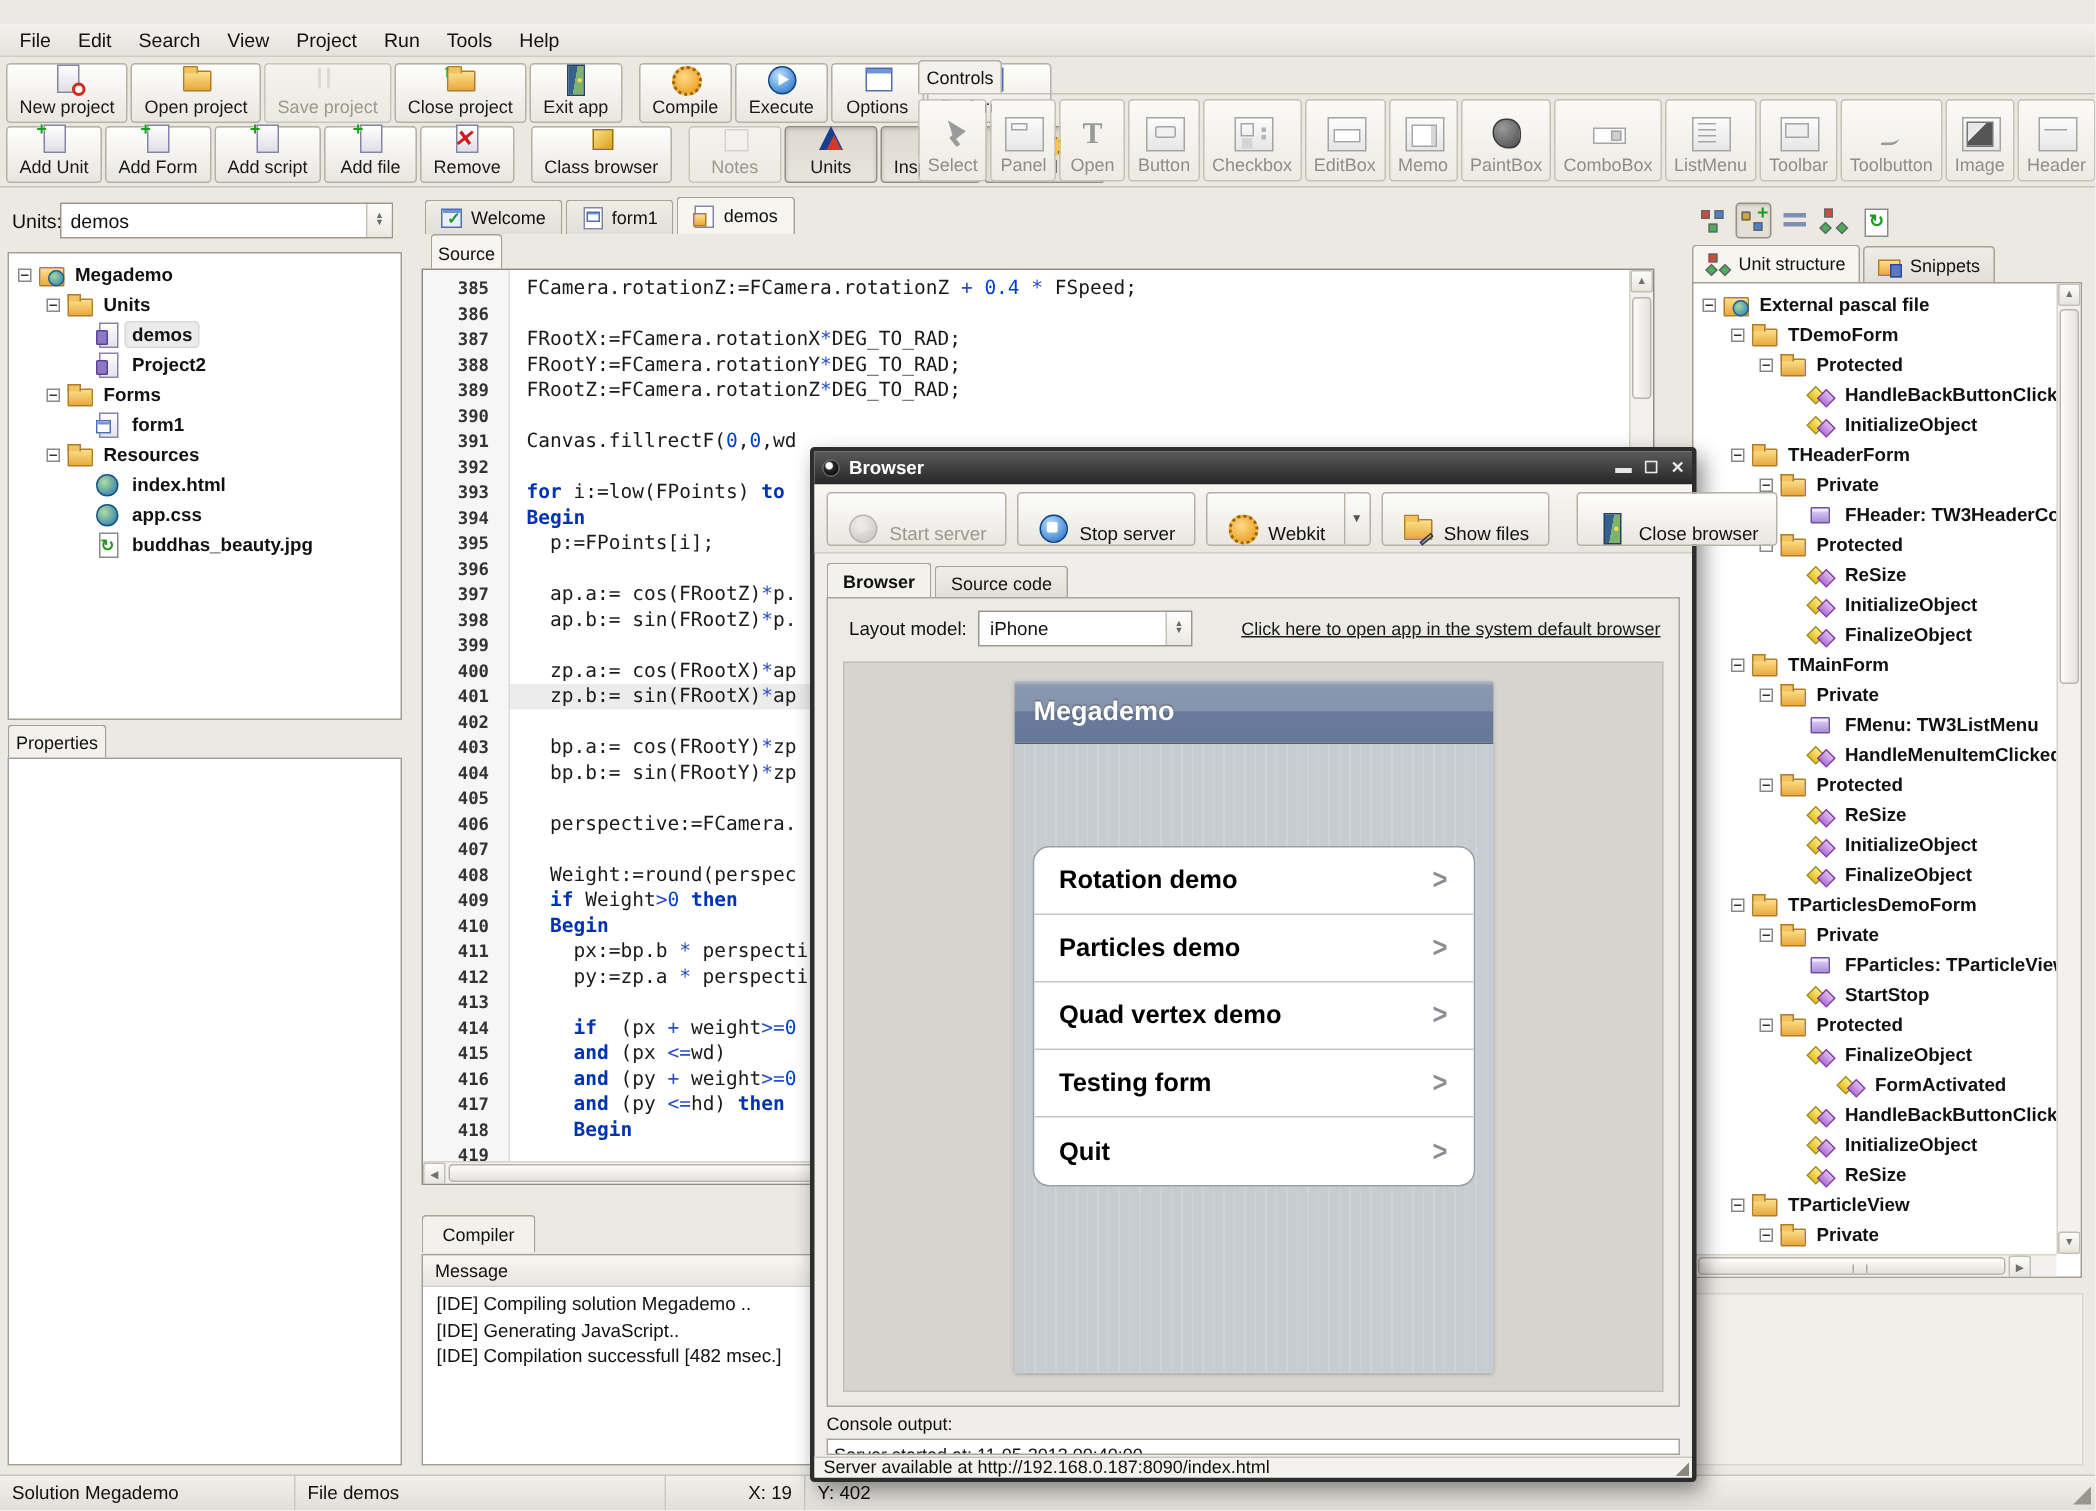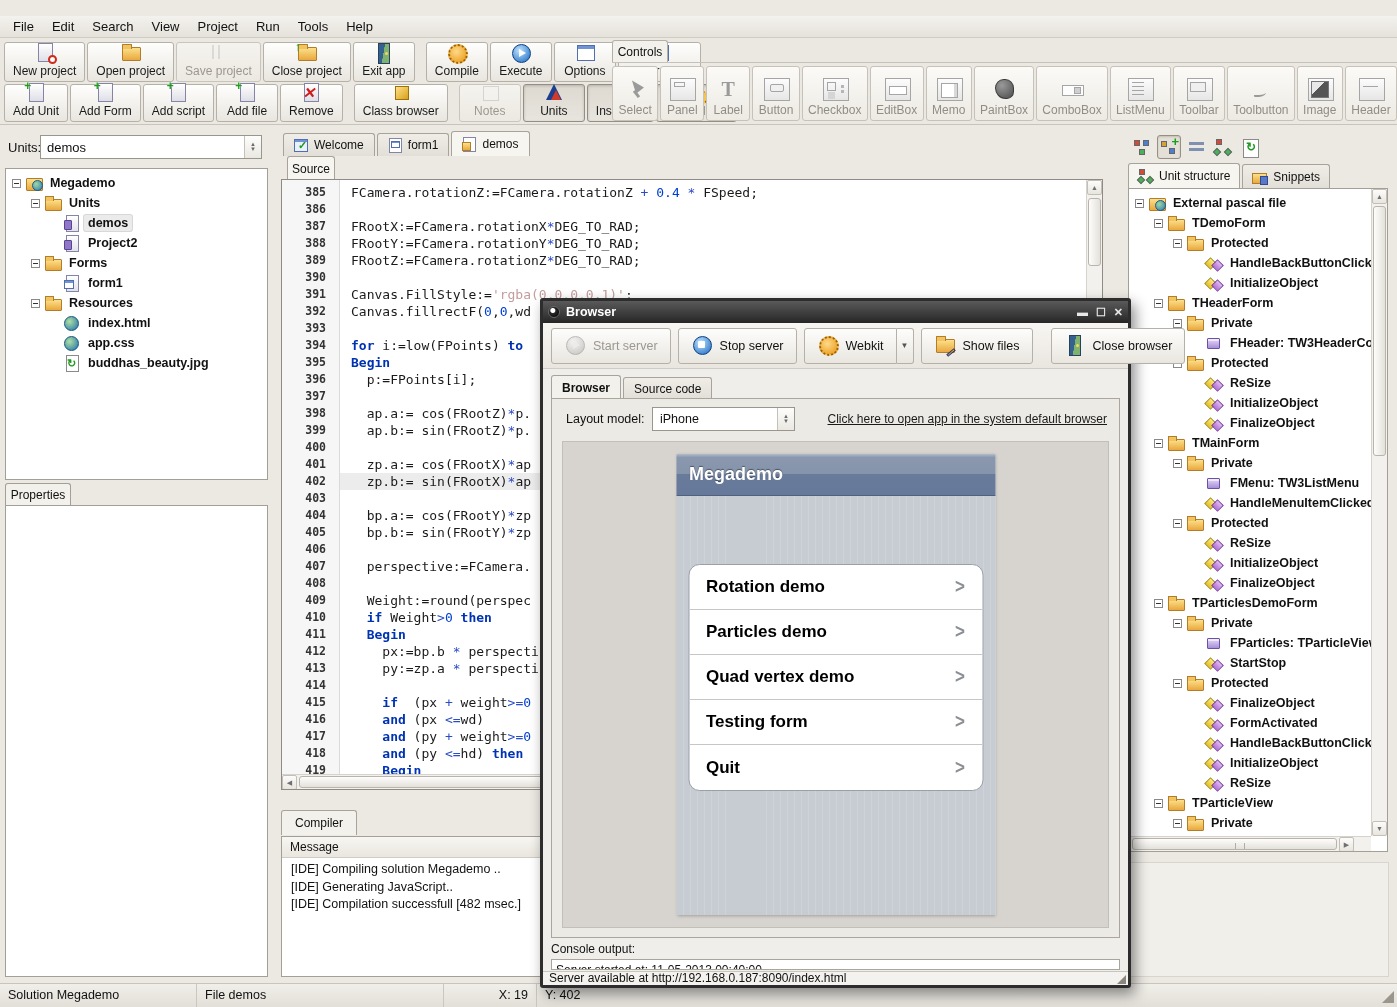--- a/index.html
+++ b/index.html
@@ -194,21 +194,21 @@
   .sbar{position:absolute;left:0;top:983px;width:100%;height:24px;background:linear-gradient(#f1efe9,#e2dfd8);border-top:1px solid #c9c5be;display:flex;z-index:5;font-size:12.5px}
   .scell{padding:4px 8px;border-right:1px solid #cbc7c0;height:100%}
   .sgrip{position:absolute;right:3px;top:7px;width:0;height:0;border-style:solid;border-width:0 0 12px 12px;border-color:transparent transparent #9a968e transparent}
 
   
   .bwin{position:absolute;left:540px;top:298px;width:591px;height:690px;background:#f0eeea;border:3px solid #2d2d2d;border-radius:3px;box-shadow:4px 6px 14px rgba(0,0,0,.45);z-index:20}
   .btitle{position:absolute;left:0;top:0;right:0;height:22px;background:linear-gradient(#5a5a5a,#262626);display:flex;align-items:center;gap:6px;padding:0 5px;color:#fff;font-weight:bold;font-size:12.5px}
   .bwbtns{margin-left:auto;display:flex;gap:8px;color:#e8e8e8;font-size:11px;align-items:center}
   .bwbtns span{line-height:11px}
   .btoolbar{position:absolute;left:0;top:22px;right:0;height:46px;background:linear-gradient(#f8f6f2,#e9e6e0);border-bottom:1px solid #cfccc5;display:flex;align-items:center;padding:0 8px;gap:7px}
-  .bbtn{height:36px;display:flex;align-items:center;gap:7px;padding:0 12px;border:1px solid #b5b1a8;border-radius:3px;background:linear-gradient(#fdfdfc,#e9e6df);font-size:12.5px;white-space:nowrap}
+  .bbtn{height:36px;display:flex;align-items:flex-end;gap:7px;padding:0 12px;border:1px solid #b5b1a8;border-radius:3px;background:linear-gradient(#fdfdfc,#e9e6df);font-size:12.5px;white-space:nowrap}
   .bbtn.disabled{color:#9c9890}
   .bbtn.disabled .tico{opacity:.5}
   .bgroup{display:flex}
   .bgroup .bbtn{border-radius:3px 0 0 3px}
   .bdd{width:17px;height:36px;border:1px solid #b5b1a8;border-left:none;border-radius:0 3px 3px 0;background:linear-gradient(#fdfdfc,#e9e6df);display:flex;align-items:center;justify-content:center;font-size:8px;color:#555}
   .bvsep{width:1px;height:32px;background:#c8c4bc;margin:0 2px}
   .btabs{position:absolute;left:8px;top:74px;display:flex;gap:2px;align-items:flex-end}
   .btab{height:22px;padding:0 10px;border:1px solid #a7a39b;border-bottom:none;border-radius:3px 3px 0 0;background:linear-gradient(#f0ede7,#e2dfd8);display:flex;align-items:center;font-size:12px}
   .btab.active{background:#f3f1ec;height:24px;font-weight:bold}
   .bcontent{position:absolute;left:8px;top:97px;right:8px;height:540px;border:1px solid #aaa69e;background:#eceae5}
@@ -351,21 +351,21 @@
           <div class="cbtn">
             <span class="cgi cg-select"></span>
             <span>Select</span>
           </div>
           <div class="cbtn">
             <span class="cgi cg-panel frame"></span>
             <span>Panel</span>
           </div>
           <div class="cbtn">
             <span class="cgi cg-label">T</span>
-            <span>Label</span>
+            <span>Open</span>
           </div>
           <div class="cbtn">
             <span class="cgi cg-button frame"></span>
             <span>Button</span>
           </div>
           <div class="cbtn">
             <span class="cgi cg-checkbox frame"></span>
             <span>Checkbox</span>
           </div>
           <div class="cbtn">
@@ -530,21 +530,20 @@
           <div class="gline">418</div>
           <div class="gline">419</div>
         </div>
       <div class="codecol" id="codecol">
           <div class="cline">FCamera.rotationZ:=FCamera.rotationZ <span class="op">+</span> <span class="num">0.4</span> <span class="op">*</span> FSpeed;</div>
           <div class="cline"></div>
           <div class="cline">FRootX:=FCamera.rotationX<span class="op">*</span>DEG_TO_RAD;</div>
           <div class="cline">FRootY:=FCamera.rotationY<span class="op">*</span>DEG_TO_RAD;</div>
           <div class="cline">FRootZ:=FCamera.rotationZ<span class="op">*</span>DEG_TO_RAD;</div>
           <div class="cline"></div>
-          <div class="cline">Canvas.FillStyle:=<span class="str">'rgba(0,0,0,0.1)'</span>;</div>
           <div class="cline">Canvas.fillrectF(<span class="num">0</span>,<span class="num">0</span>,wd</div>
           <div class="cline"></div>
           <div class="cline"><span class="kw">for</span> i:=low(FPoints) <span class="kw">to</span> </div>
           <div class="cline"><span class="kw">Begin</span></div>
           <div class="cline">  p:=FPoints[i];</div>
           <div class="cline"></div>
           <div class="cline">  ap.a:= cos(FRootZ)<span class="op">*</span>p.</div>
           <div class="cline">  ap.b:= sin(FRootZ)<span class="op">*</span>p.</div>
           <div class="cline"></div>
           <div class="cline">  zp.a:= cos(FRootX)<span class="op">*</span>ap</div>
@@ -748,21 +747,21 @@
         <div class="trow" style="padding-left: 44px;">
           <span class="exp"></span>
           <span class="sico ti-folder"></span>
           <span class="tlabel">Protected</span>
         </div>
         <div class="trow" style="padding-left: 63px;">
           <span class="noexp"></span>
           <span class="sico ti-method"></span>
           <span class="tlabel">FinalizeObject</span>
         </div>
-        <div class="trow" style="padding-left: 63px;">
+        <div class="trow" style="padding-left: 63px; margin-left: 20px;">
           <span class="noexp"></span>
           <span class="sico ti-method"></span>
           <span class="tlabel">FormActivated</span>
         </div>
         <div class="trow" style="padding-left: 63px;">
           <span class="noexp"></span>
           <span class="sico ti-method"></span>
           <span class="tlabel">HandleBackButtonClicked</span>
         </div>
         <div class="trow" style="padding-left: 63px;">

